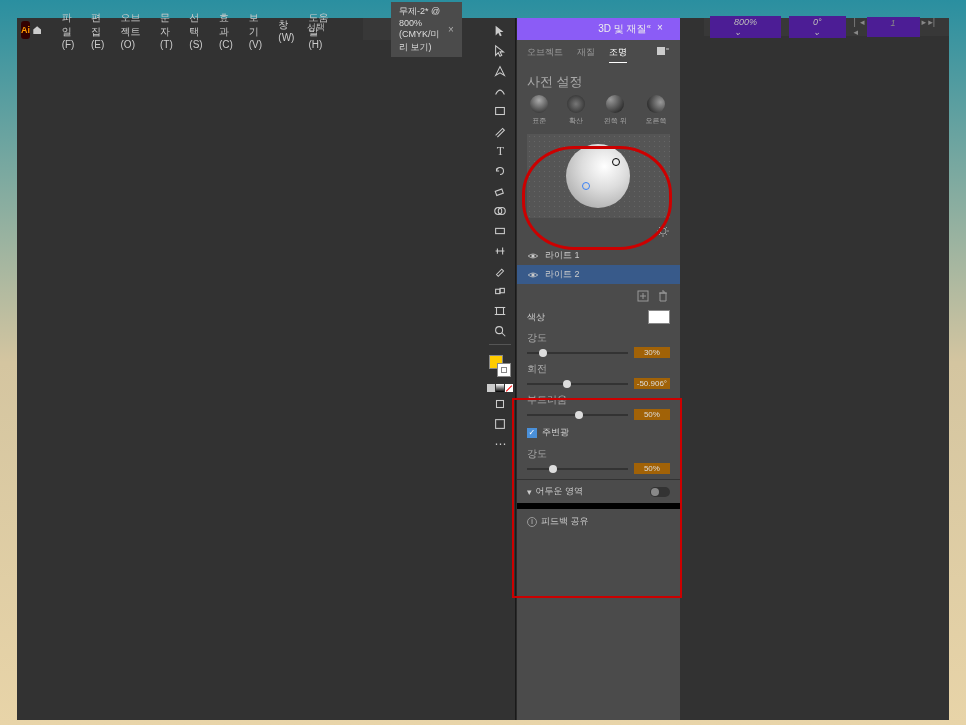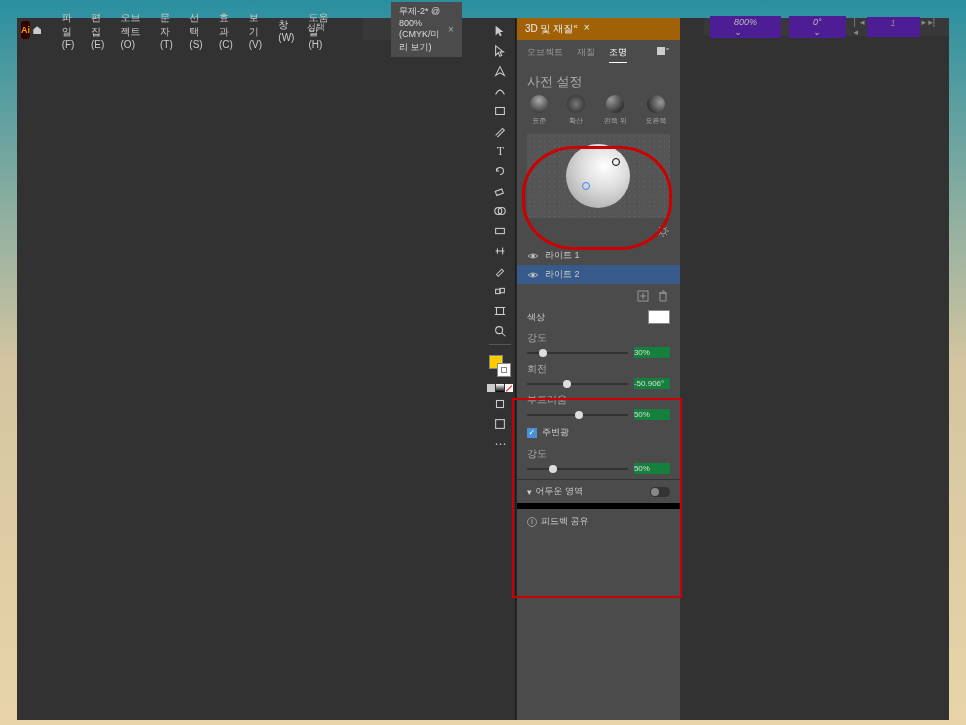--- a/index.html
+++ b/index.html
@@ -26,21 +26,21 @@
   .letter-a, .letter-m, .letter-e { font-weight: 900; font-family: "Arial Rounded MT Bold", Arial, sans-serif; font-size: 170px; position: absolute; background: linear-gradient(to top, #ff3300 0%, #ffcc00 100%); -webkit-background-clip: text; background-clip: text; color: transparent; top: 290px; line-height: 1; }
   .letter-a { left: 345px; }
   .letter-m { left: 485px; }
   .letter-e { left: 650px; }
   .selection-box { position: absolute; left: 199px; top: 301px; width: 128px; height: 167px; border: 1px solid #2d7dd2; }
   .sel-handle { position: absolute; width: 5px; height: 5px; background: #fff; border: 1px solid #2d7dd2; }
   .crosshair { position: absolute; left: 243px; top: 370px; width: 44px; height: 44px; }
   .crosshair svg { width: 100%; height: 100%; stroke: #2d7dd2; fill: none; stroke-width: 1; }
   .red-arrow { position: absolute; z-index: 5; }
   .right-panel { width: 164px; background: #4b4b4b; border-left: 1px solid #2a2a2a; display: flex; flex-direction: column; font-size: 9px; color: #ccc; position: relative; }
-  .panel-title { background: #a16207; padding: 4px 8px; font-size: 10px; color: #eee; display: flex; justify-content: flex-start; }
+  .panel-title { background: #8b5cf6; padding: 4px 17px; font-size: 10px; color: #eee; display: flex; justify-content: flex-end; }
   .panel-tabs { display: flex; gap: 14px; padding: 6px 10px 4px; font-size: 9px; }
   .panel-tab { color: #999; cursor: pointer; padding-bottom: 3px; }
   .panel-tab.active { color: #fff; border-bottom: 1px solid #fff; }
   .preset-row { padding: 6px 10px 2px; }
   .preset-label { font-size: 13px; color: #aaa; margin-bottom: 4px; }
   .preset-icons { display: flex; gap: 12px; justify-content: space-around; }
   .preset-item { display: flex; flex-direction: column; align-items: center; gap: 3px; cursor: pointer; }
   .preset-sphere { width: 18px; height: 18px; border-radius: 50%; background: radial-gradient(circle at 30% 30%, #888, #222); }
   .preset-name { font-size: 7px; color: #aaa; }
   .light-preview { margin: 6px 10px; height: 84px; background: #555; background-image: radial-gradient(#666 0.5px, transparent 0.5px); background-size: 5px 5px; position: relative; display: flex; align-items: center; justify-content: center; }
@@ -53,21 +53,21 @@
   .light-item { display: flex; align-items: center; gap: 6px; padding: 3px 10px; font-size: 9px; cursor: pointer; }
   .light-item.selected { background: #385a8a; }
   .eye-icon { width: 12px; height: 8px; }
   .color-row { display: flex; align-items: center; justify-content: space-between; padding: 4px 10px; }
   .color-swatch { width: 22px; height: 14px; background: #fff; border: 1px solid #888; }
   .slider-row { padding: 3px 10px 1px; }
   .slider-label { font-size: 10px; color: #aaa; margin-bottom: 2px; }
   .slider-wrap { display: flex; align-items: center; gap: 6px; }
   .slider-track { flex: 1; height: 2px; background: #333; position: relative; }
   .slider-thumb { position: absolute; width: 8px; height: 8px; background: #ddd; border-radius: 50%; top: -3px; transform: translateX(-50%); }
-  .slider-val { width: 36px; background: #15803d; color: #ddd; font-size: 8px; padding: 1px 0; }
+  .slider-val { width: 36px; background: #a16207; color: #ddd; font-size: 8px; text-align: center; padding: 1px 0; }
   .checkbox-row { display: flex; align-items: center; gap: 5px; padding: 5px 10px; font-size: 9px; }
   .checkbox { width: 10px; height: 10px; background: #4a90d9; display: flex; align-items: center; justify-content: center; color: #fff; font-size: 8px; }
   .red-rect { position: absolute; border: 2px solid #cc0000; z-index: 10; }
   .collapse-row { display: flex; align-items: center; gap: 4px; padding: 5px 10px; font-size: 9px; border-top: 1px solid #333; margin-top: 4px; }
   .toggle { width: 20px; height: 10px; background: #333; border-radius: 5px; position: relative; margin-left: auto; }
   .toggle::after { content: ""; position: absolute; width: 8px; height: 8px; background: #888; border-radius: 50%; top: 1px; left: 1px; }
   .share-row { display: flex; align-items: center; gap: 4px; padding: 6px 10px; font-size: 9px; border-top: 6px solid #000000; }
   .statusbar { height: 18px; background: #383838; display: flex; align-items: center; padding: 0 6px; gap: 8px; font-size: 9px; color: #bbb; }
   .status-item { background: #4c1d95; padding: 1px 24px; font-style: italic; }
   .icon-buttons-row { display: flex; justify-content: flex-end; gap: 6px; padding: 3px 10px; }

